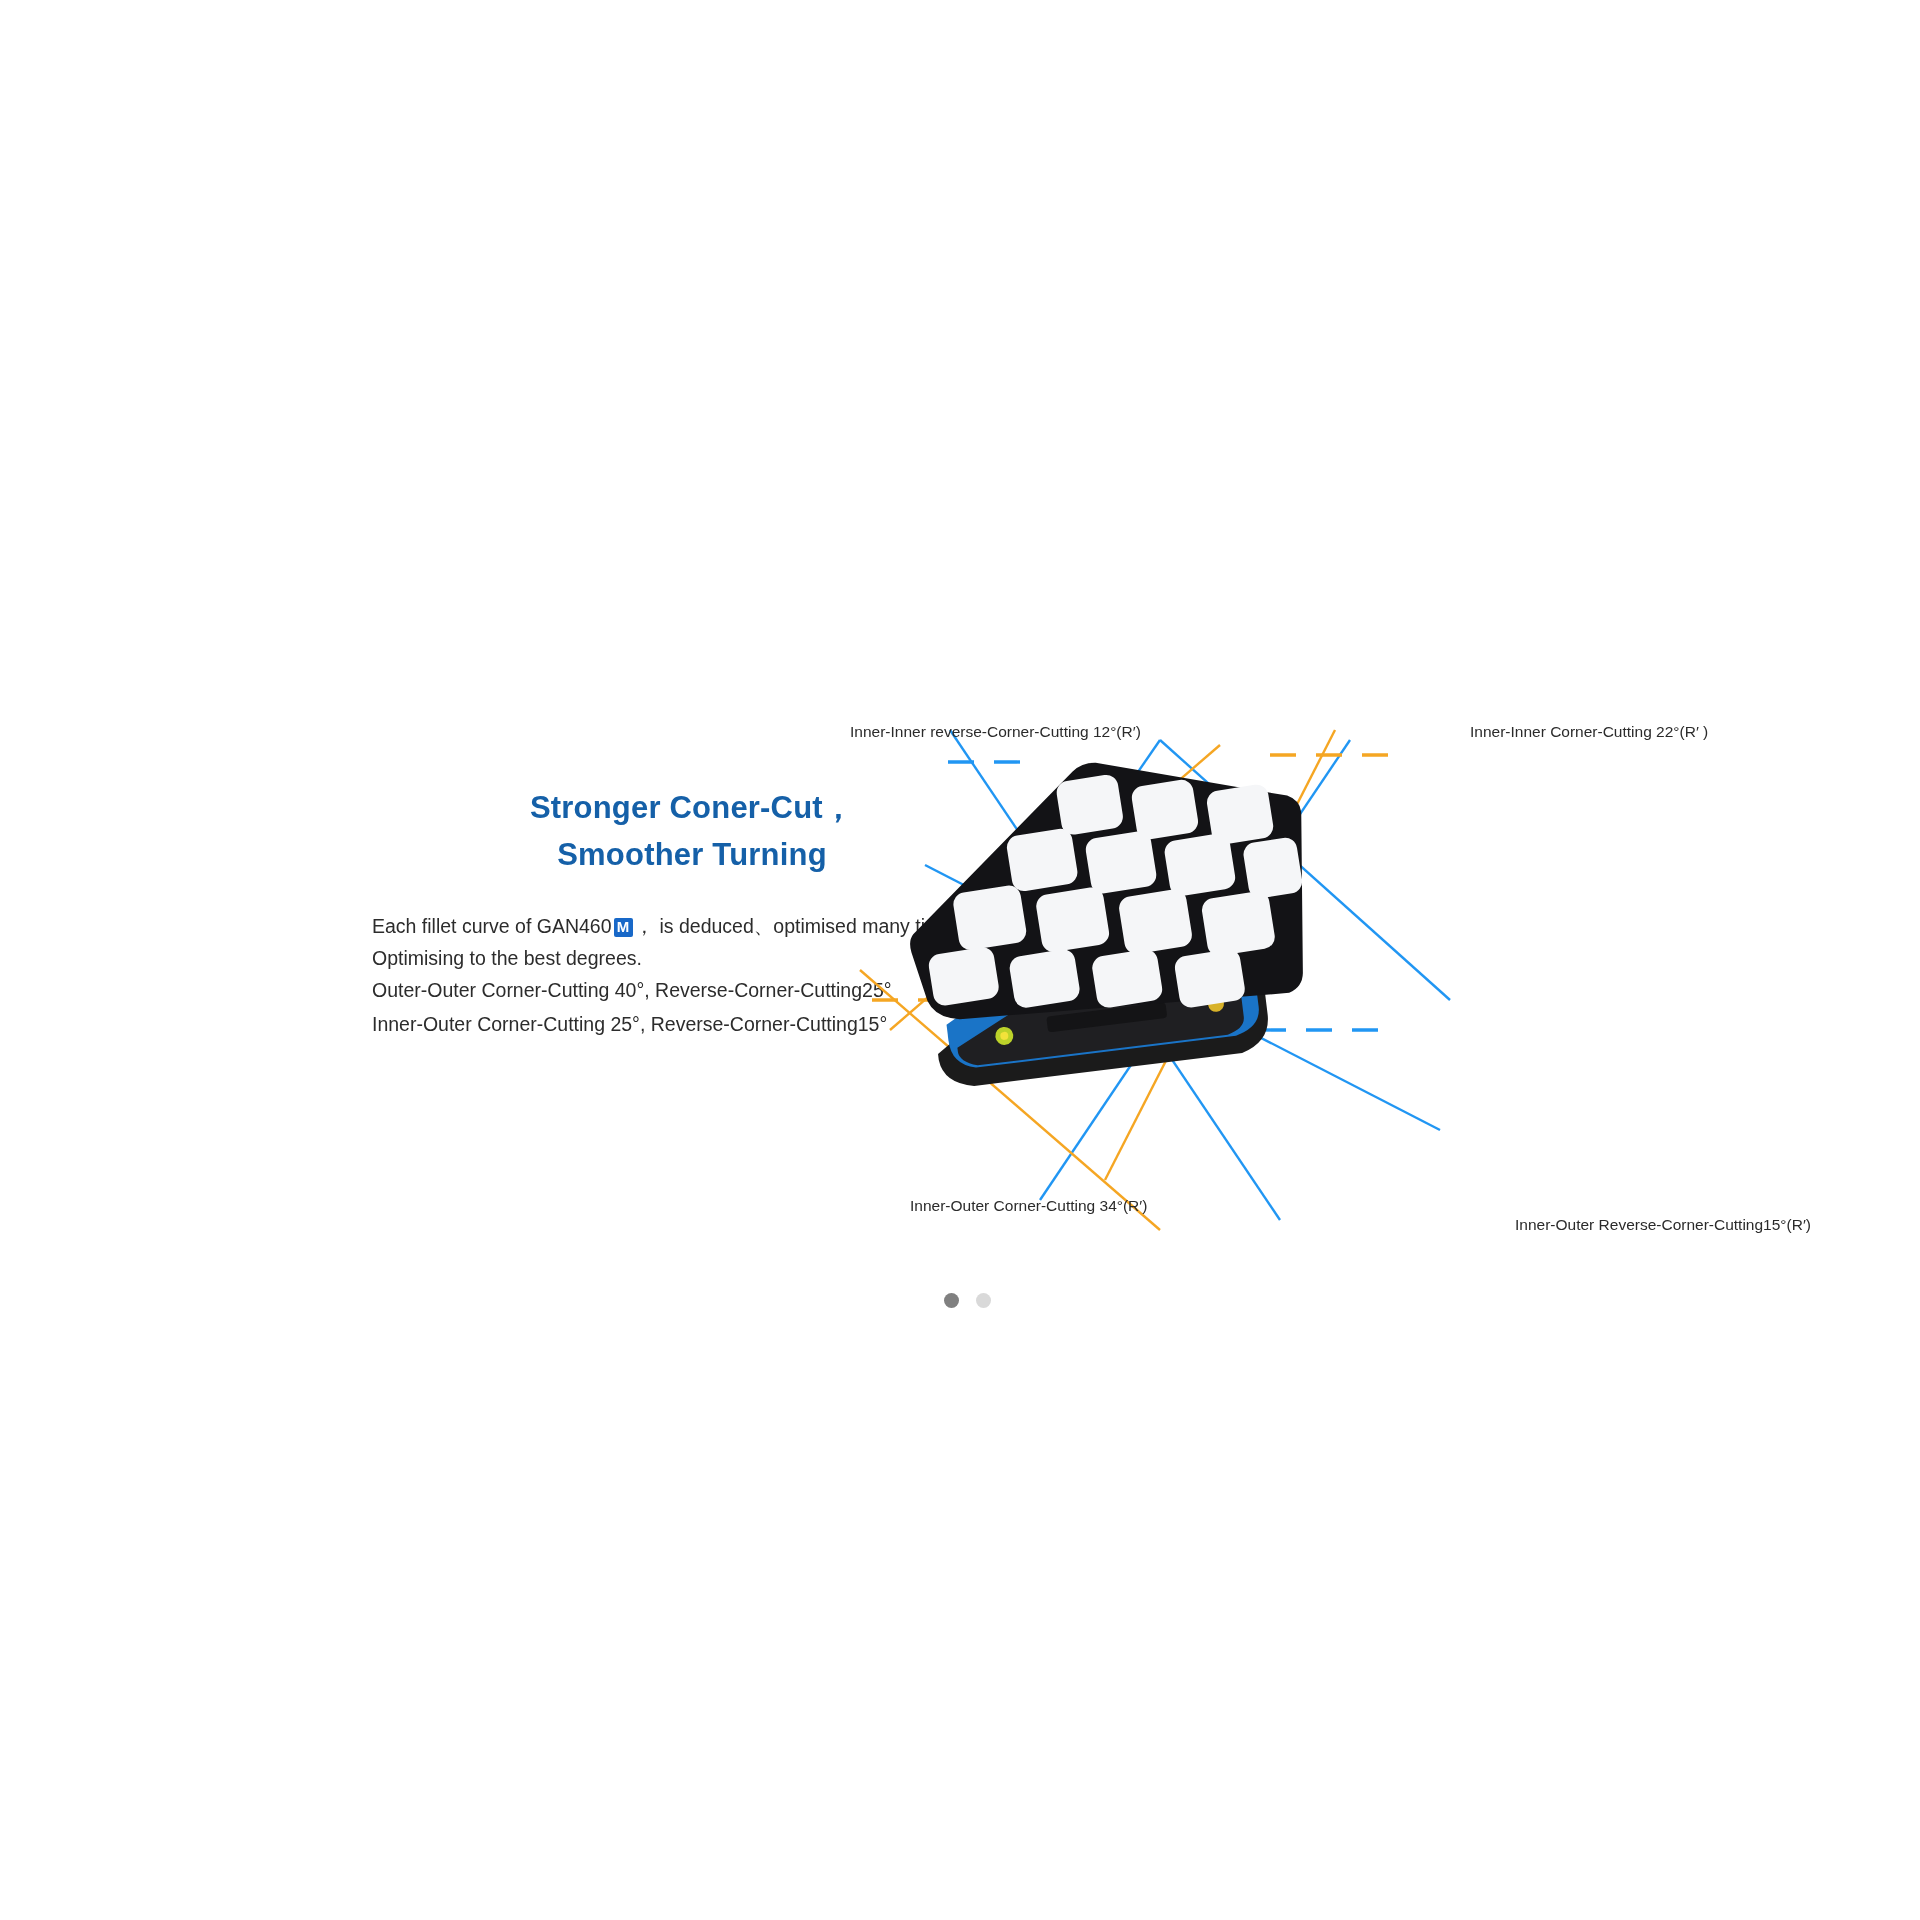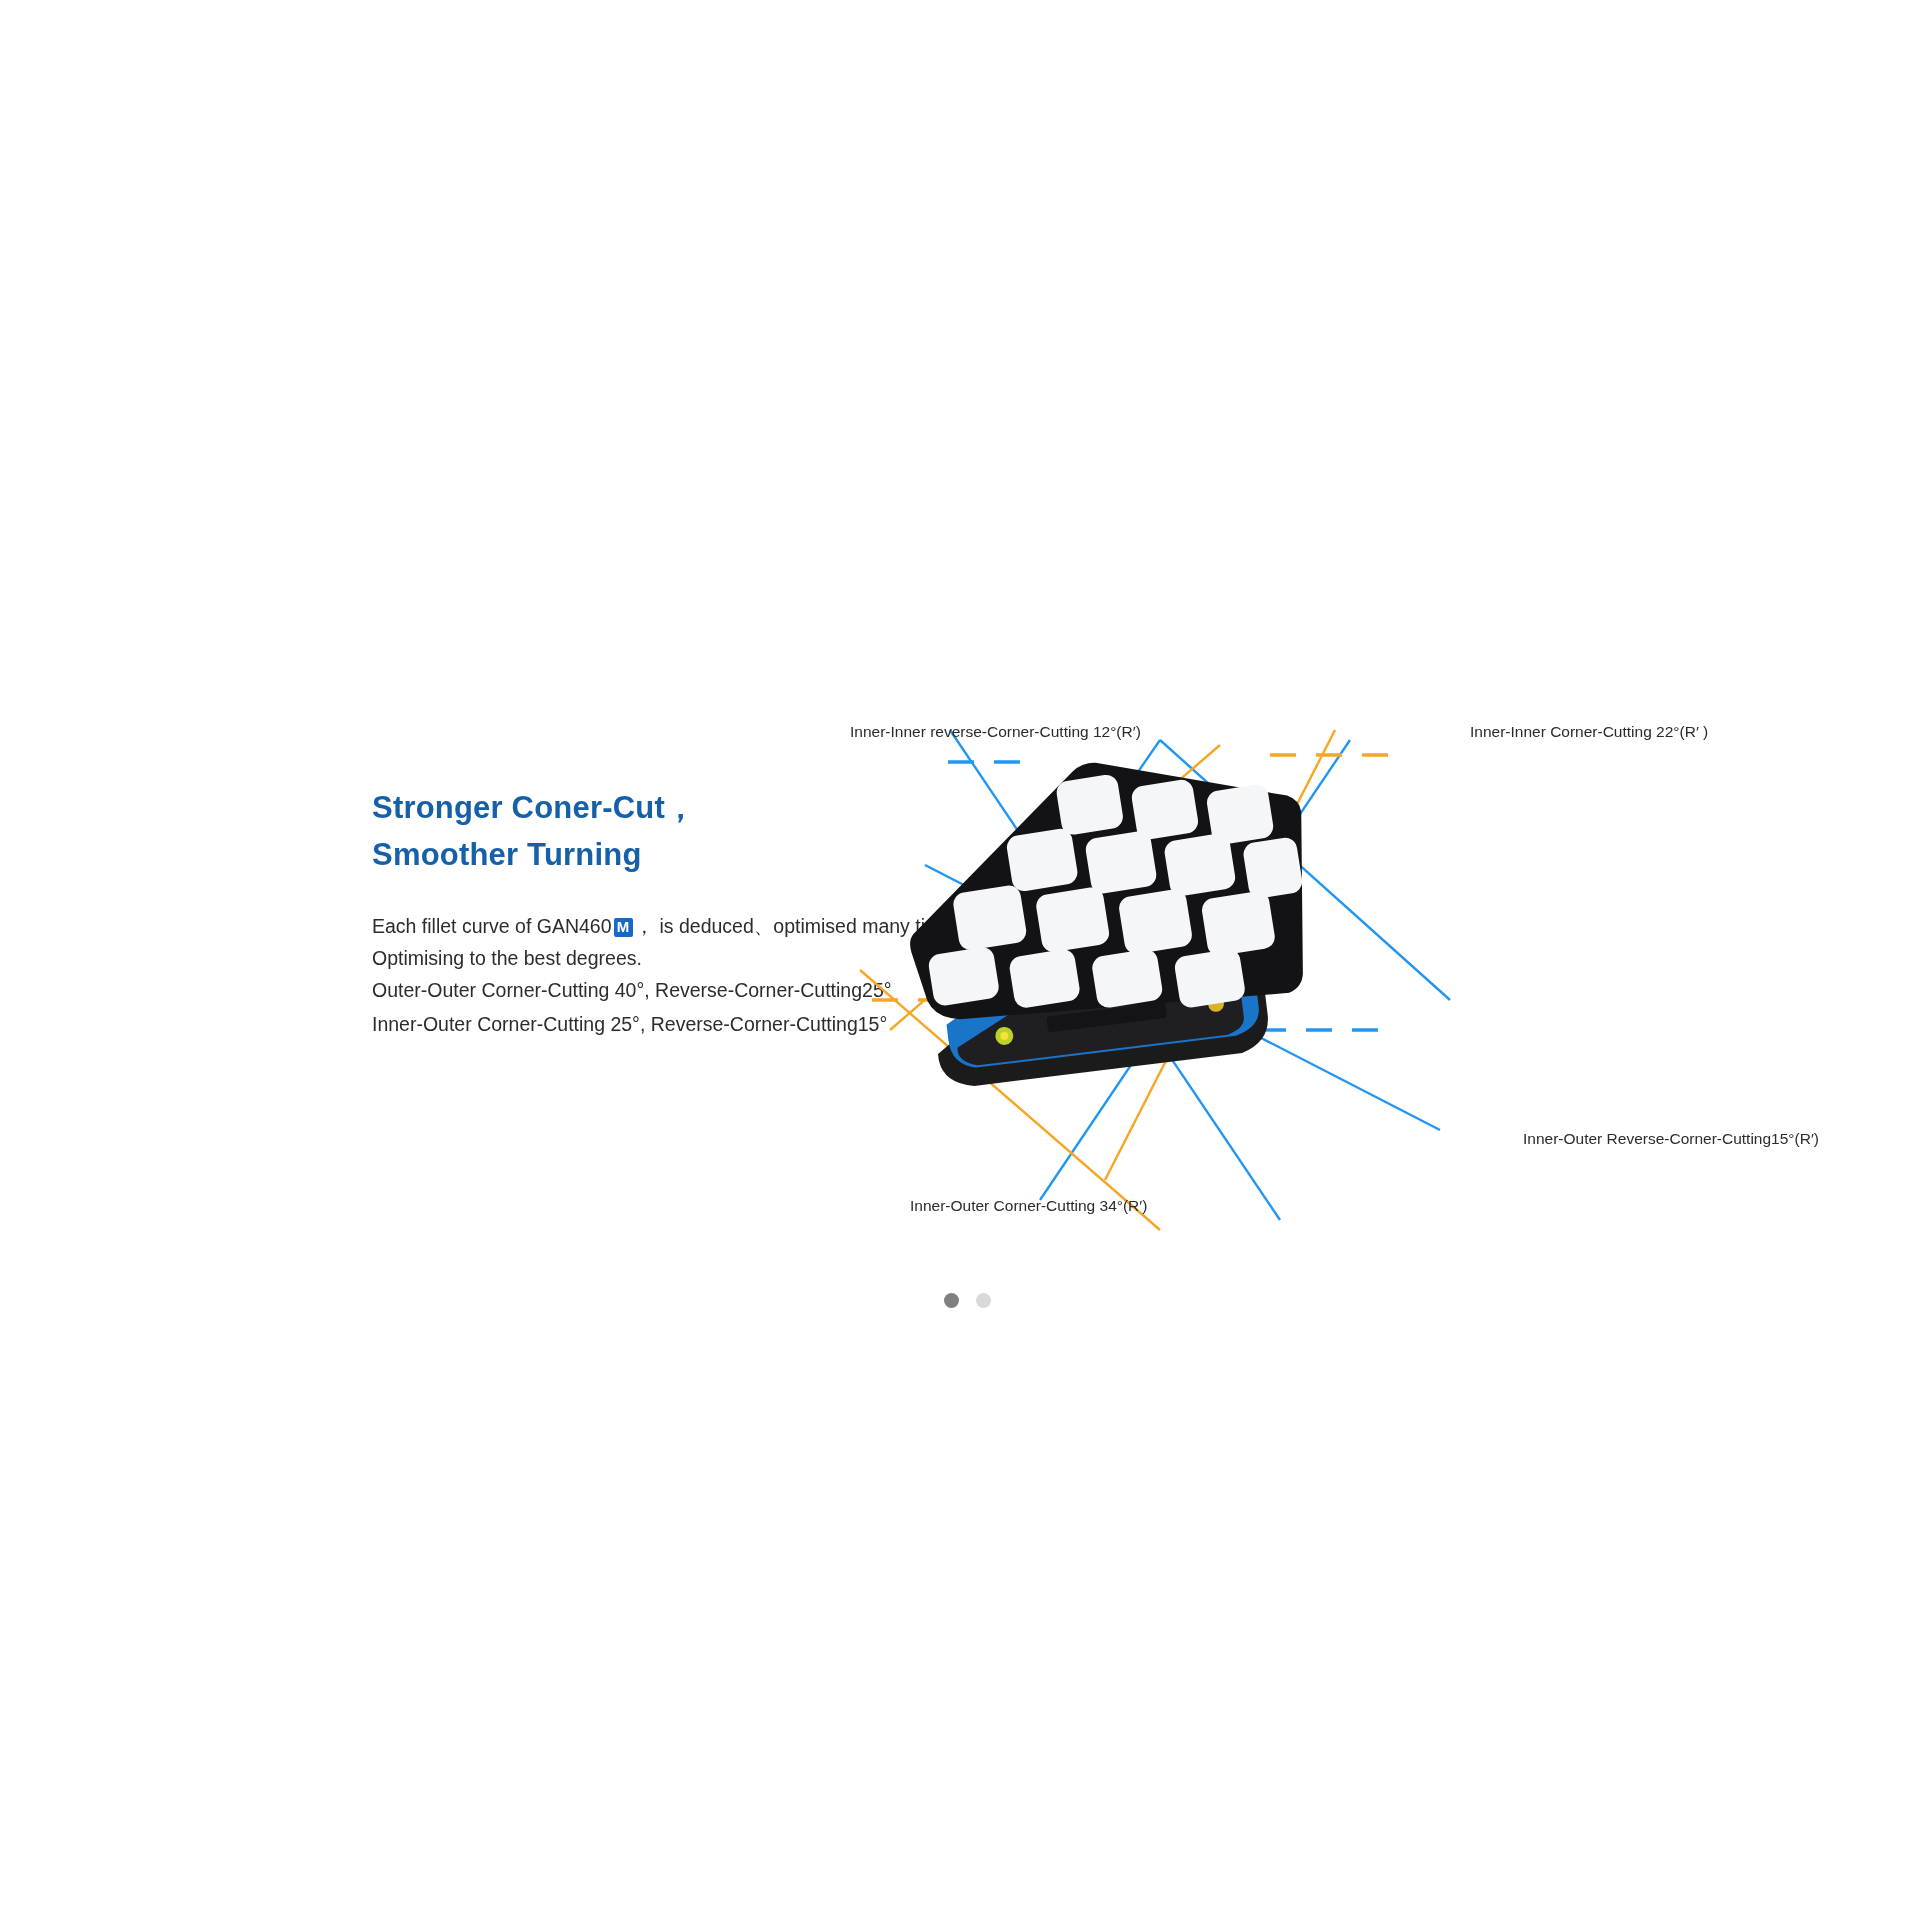--- a/index.html
+++ b/index.html
@@ -21,20 +21,21 @@
     left: 372px;
     top: 785px;
     width: 640px;
   }
   .headline {
     color: #1560a8;
     font-size: 31px;
     font-weight: bold;
     line-height: 1.50;
     letter-spacing: .2px;
+    text-align: center;
   }
   .headline .l2 { display: block; }
 
   .body-copy {
     margin-top: 33px;
     color: #2c2c2c;
     font-size: 19.5px;
     line-height: 1.62;
     font-weight: 400;
   }
@@ -72,21 +73,21 @@
 
   .callout {
     position: absolute;
     color: #2b2b2b;
     font-size: 15.5px;
     white-space: nowrap;
   }
   .c-tl { left: 850px;  top: 723px; }
   .c-tr { left: 1470px; top: 723px; text-align: center; }
   .c-bl { left: 910px;  top: 1197px; }
-  .c-br { left: 1515px; top: 1130px; margin-left: 8px; }
+  .c-br { left: 1515px; top: 1216px; }
 
   
   .dots {
     position: absolute;
     left: 944px;
     top: 1293px;
     display: flex;
     gap: 17px;
     align-items: center;
   }

